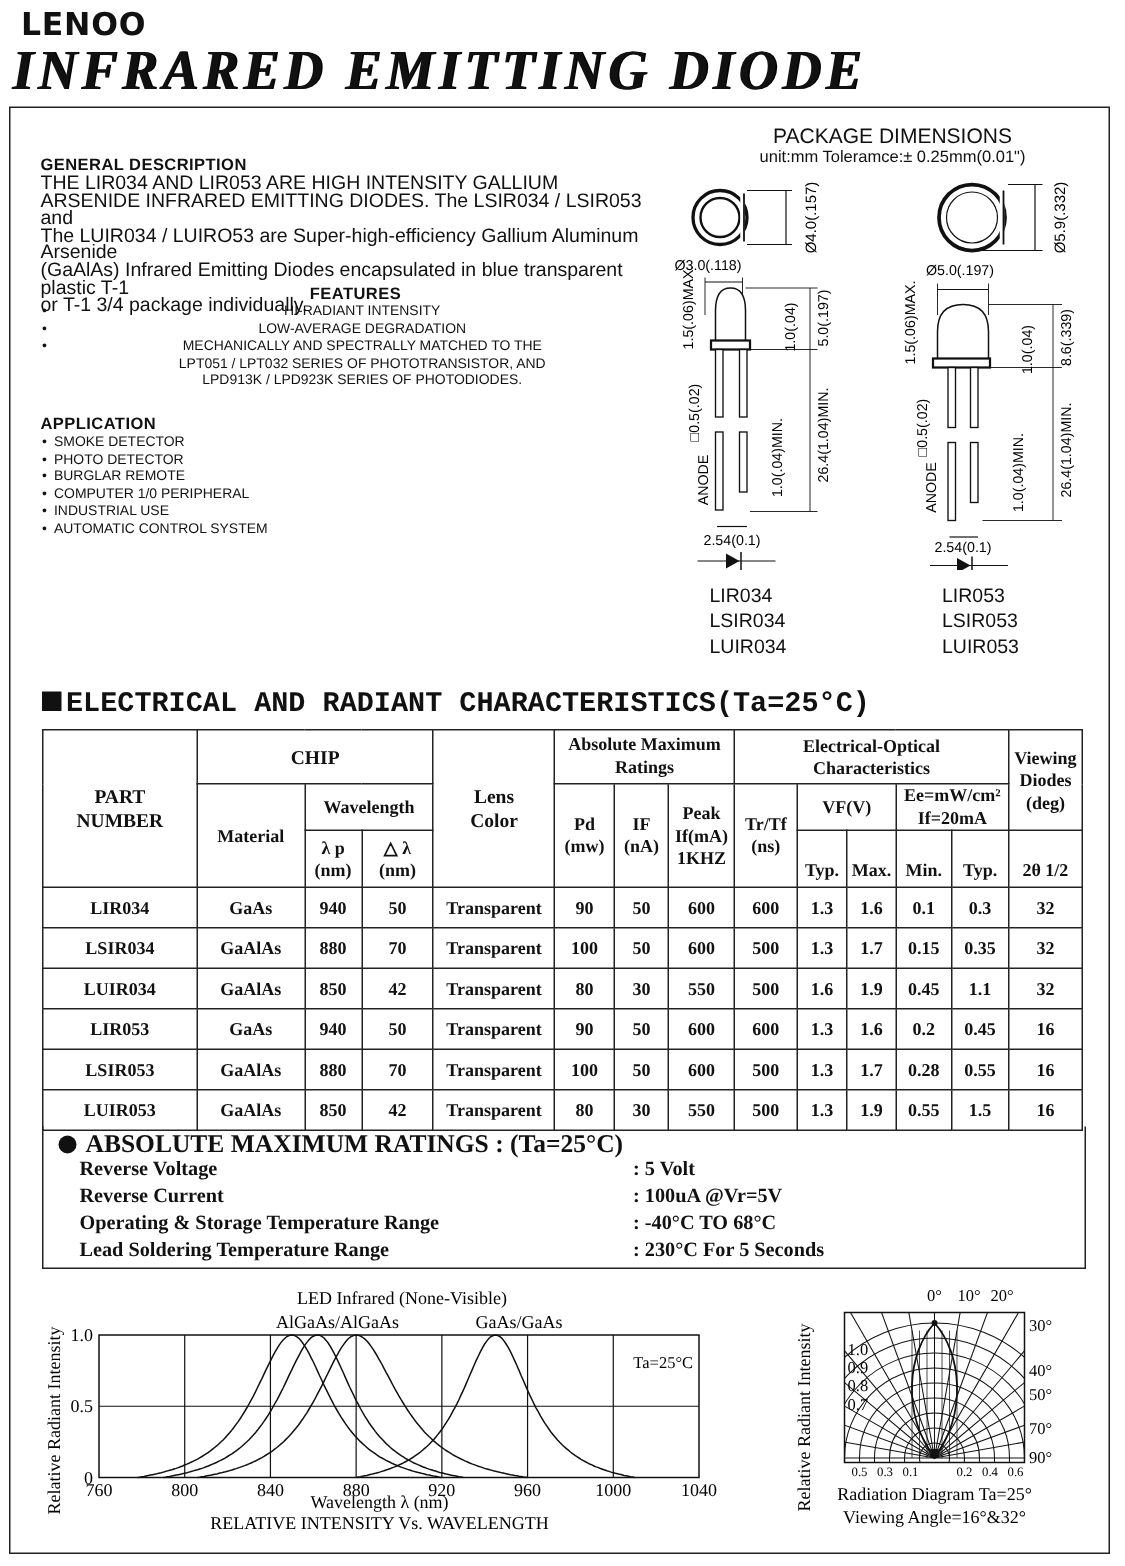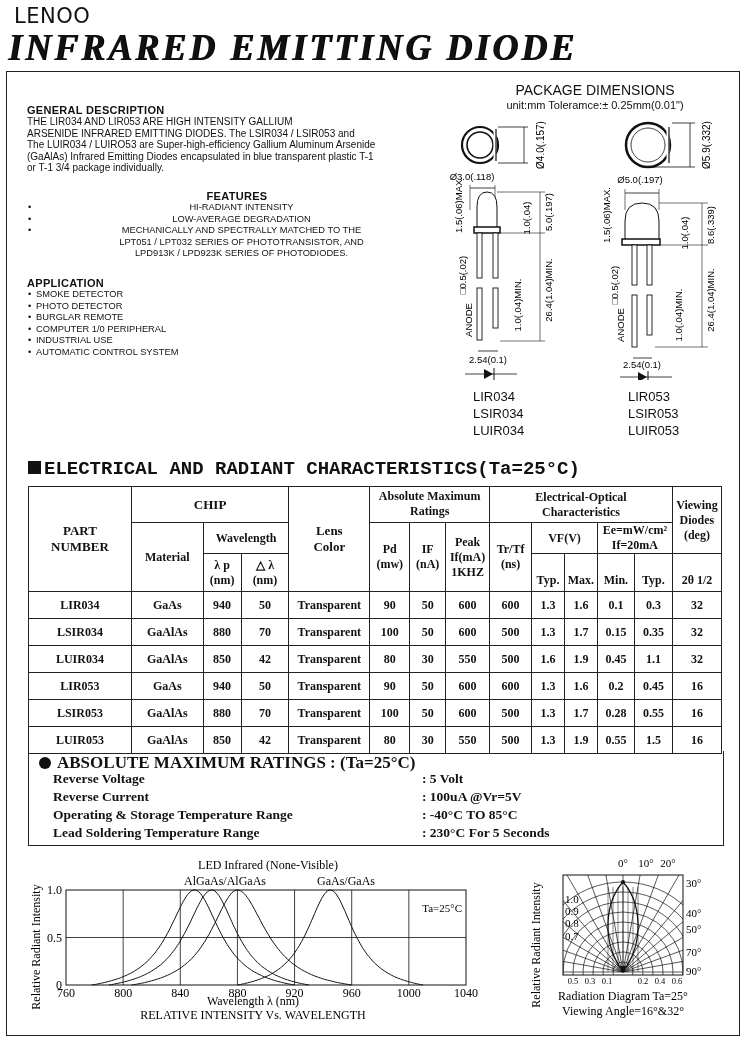--- a/index.html
+++ b/index.html
@@ -1,22 +1,22 @@
 <!DOCTYPE html>
 <html><head>
 <meta charset="utf-8">
 <style>
   html,body{margin:0;padding:0;background:#fff;}
   body{width:750px;height:1044px;position:relative;overflow:hidden;color:#111;font-family:"Liberation Sans",sans-serif;}
   .abs{position:absolute;}
-  .brand{left:14px;top:4px;font-family:"DejaVu Sans",sans-serif;font-weight:normal;font-size:21px;letter-spacing:0.5px;}
+  .brand{left:14px;top:4px;font-family:"DejaVu Sans",sans-serif;font-weight:bold;font-size:21px;letter-spacing:0.5px;}
   .title{left:8px;top:26px;font-family:"Liberation Serif",serif;font-weight:900;font-style:italic;font-size:36px;letter-spacing:3px;transform:scaleY(1.05);text-shadow:1px 0 0 #000;}
   .frame{left:6px;top:71px;width:732px;height:963px;border:1.5px solid #222;}
   .sect-h{font-weight:bold;font-size:11px;letter-spacing:0.3px;}
-  .body-t{font-size:10px;line-height:11.6px;}
+  .body-t{font-size:13px;line-height:11.6px;}
   ul.bul{list-style:none;margin:0;padding:0;font-size:9.3px;line-height:11.6px;}
   ul.bul li{padding-left:9px;position:relative;}
   ul.bul li::before{content:"\2022";position:absolute;left:1px;}
   .pkg-title{font-size:14px;text-align:center;}
   .pkg-sub{font-size:11px;text-align:center;}
   .model{font-size:13px;line-height:17px;}
   .big-h{font-family:Liberation Mono, monospace;font-weight:bold;font-size:19px;}
   table.spec{border-collapse:collapse;font-family:"Liberation Serif",serif;font-weight:bold;font-size:12px;position:absolute;left:28px;top:486px;width:694px;}
   table.spec td{border:1px solid #222;text-align:center;padding:0;}
   table.spec tr.data td{height:26px;}
@@ -335,21 +335,21 @@
     </tbody>
 </table>
 
 <div class="abs ratings">
   <div class="abs rat-h"><span class="dot"></span><span>ABSOLUTE MAXIMUM RATINGS : (Ta=25°C)</span></div>
   <div class="abs rat-row" style="top:20px">Reverse Voltage</div>
   <div class="abs rat-val" style="top:20px">:    5 Volt</div>
   <div class="abs rat-row" style="top:38px">Reverse Current</div>
   <div class="abs rat-val" style="top:38px">: 100uA  @Vr=5V</div>
   <div class="abs rat-row" style="top:56px">Operating &amp; Storage Temperature Range</div>
-  <div class="abs rat-val" style="top:56px">:   -40°C  TO   85°C</div>
+  <div class="abs rat-val" style="top:56px">:   -40°C  TO   68°C</div>
   <div class="abs rat-row" style="top:74px">Lead Soldering Temperature Range</div>
   <div class="abs rat-val" style="top:74px">: 230°C  For   5   Seconds</div>
 </div>
 
 <svg class="abs" style="left:28px;top:855px;" width="460" height="170" viewBox="0 0 460 170">
   <text x="10" y="90" font-size="12" transform="rotate(-90 12 90)" text-anchor="middle">Relative Radiant Intensity</text>
   <text x="240" y="14" font-size="12" text-anchor="middle">LED Infrared (None-Visible)</text>
   <text x="197" y="30" font-size="12" text-anchor="middle">AlGaAs/AlGaAs</text>
   <text x="318" y="30" font-size="12" text-anchor="middle">GaAs/GaAs</text>
   <g id="spec-plot">

